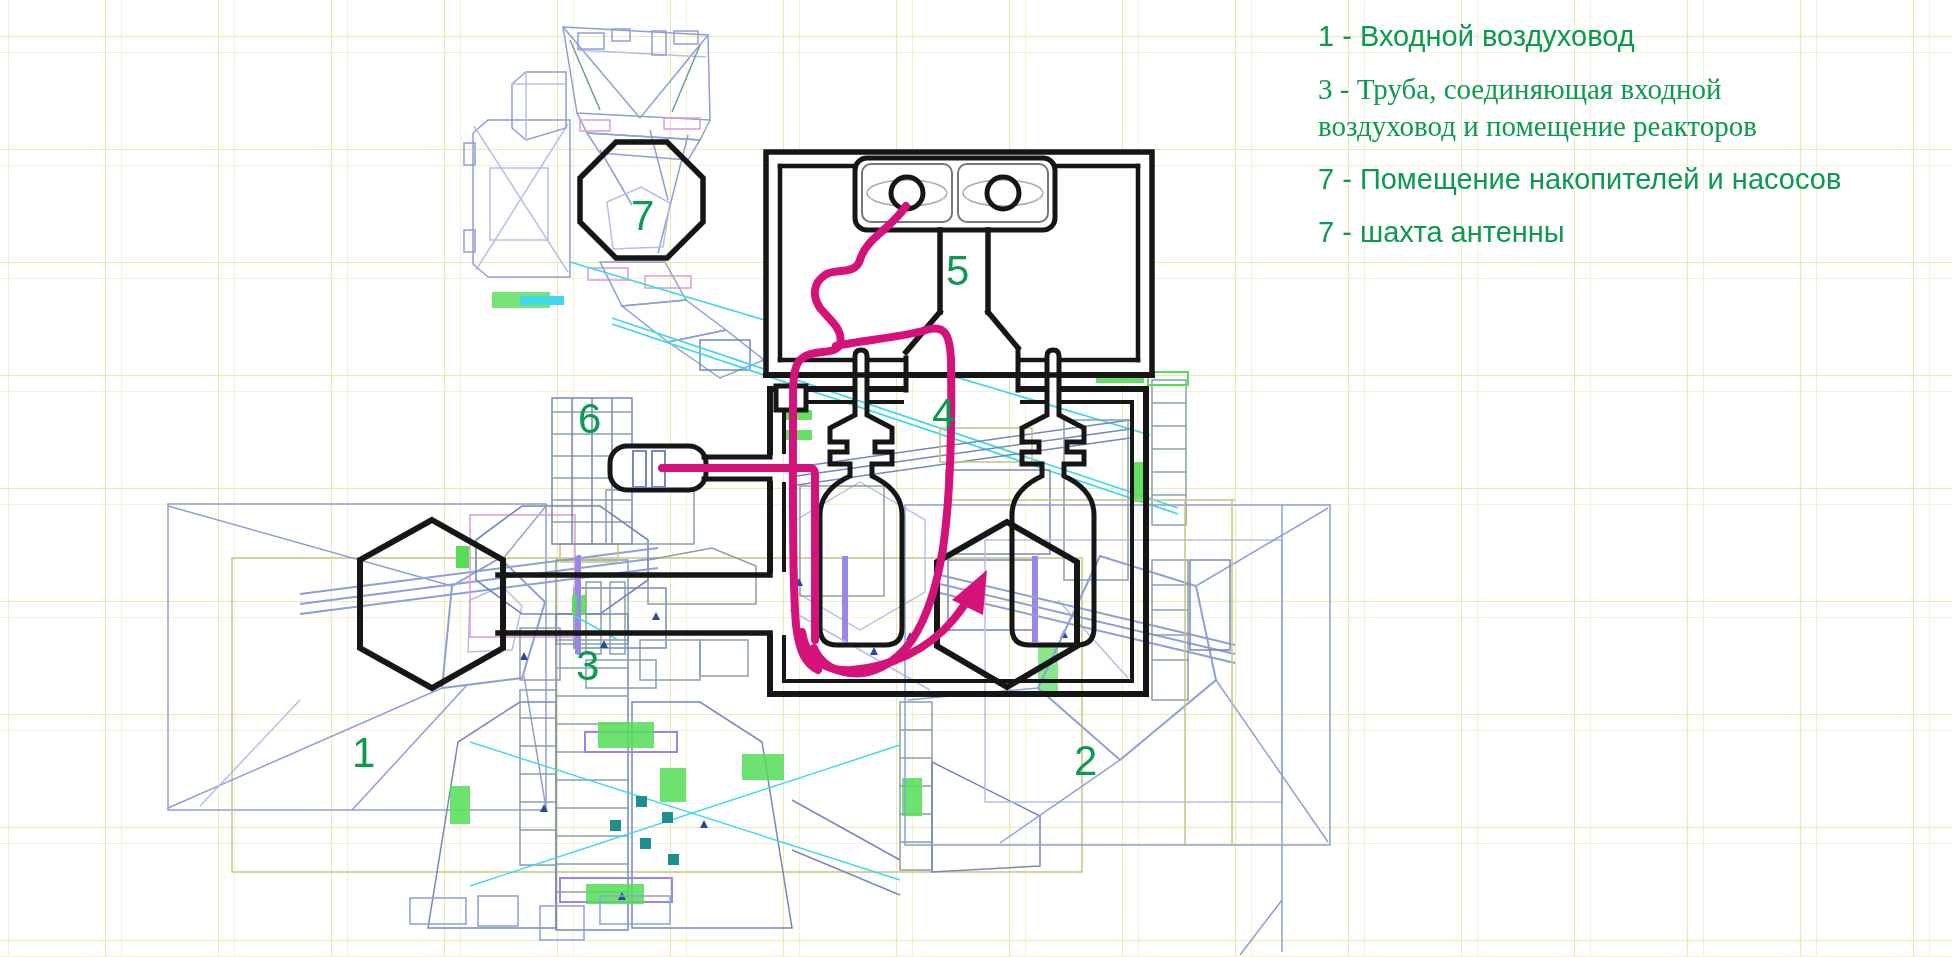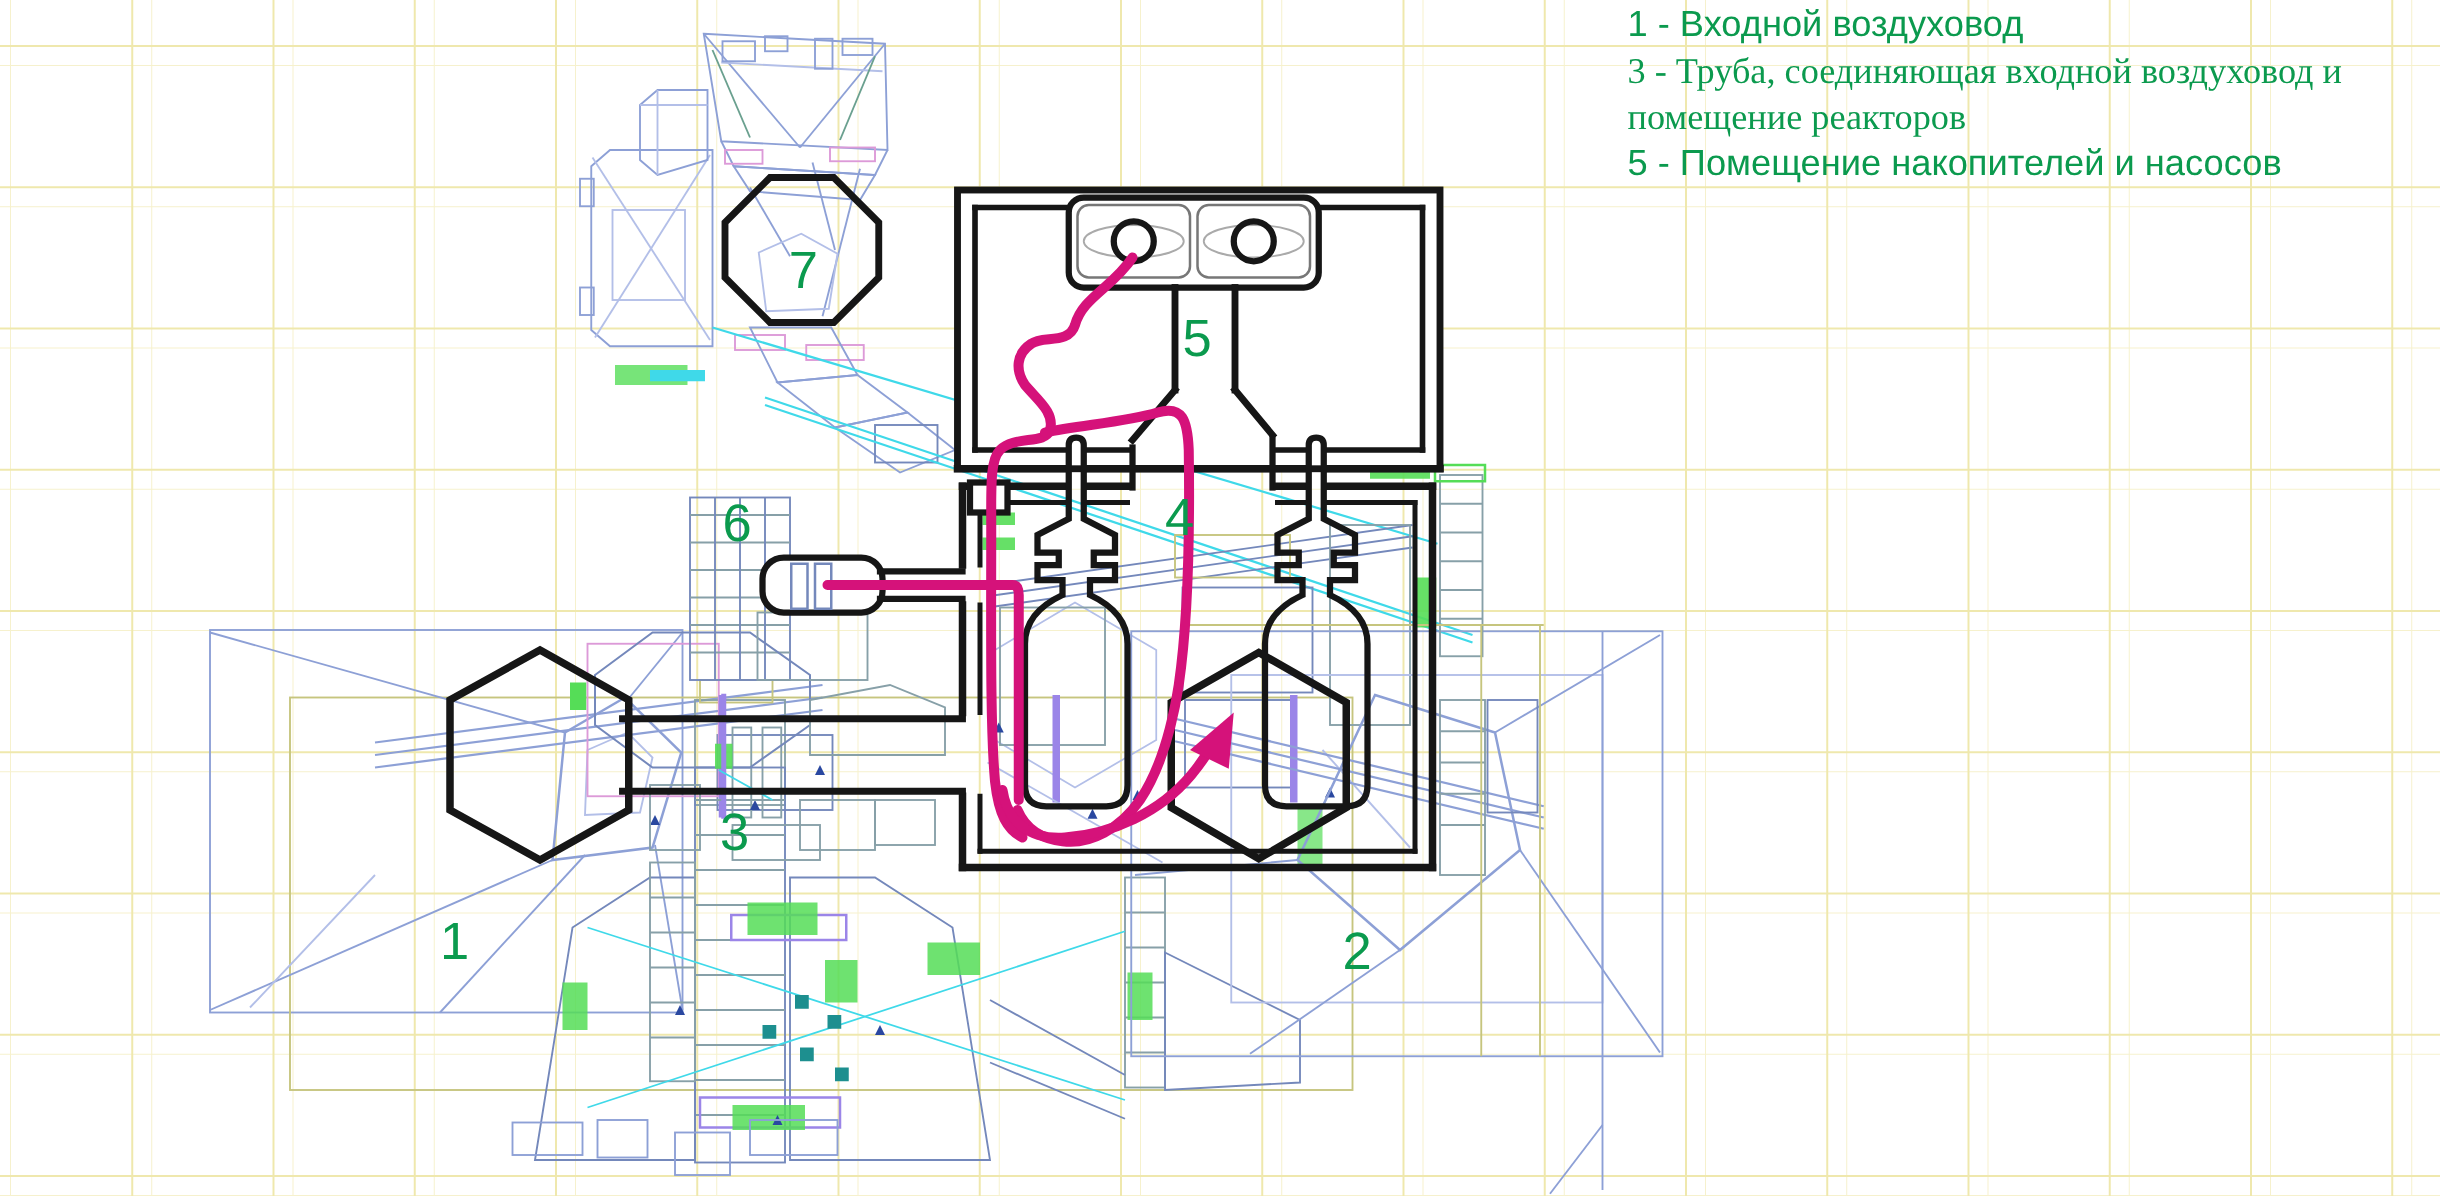--- a/index.html
+++ b/index.html
@@ -24,21 +24,21 @@
   }
   svg.draw{position:absolute;left:0;top:0;}
   .marker{
     position:absolute;color:var(--annotation-green);
     font-size:42px;line-height:42px;font-family:"Liberation Sans",sans-serif;
   }
   .legend{
     position:absolute;left:1302px;top:2px;width:580px;
     color:var(--annotation-green);font-size:29px;line-height:37px;
   }
-  .legend .item{margin:0;}
+  .legend .item{margin:16px;}
   .li-1{margin-top:2px;}  .li-2{margin-top:19px;} .li-3{margin-top:23px;font-family:Liberation Serif, serif;}
   .li-4{margin-top:41px;} .li-5{margin-top:16px;} .li-6{margin-top:35px;}
   .li-7{margin-top:21px;}
 </style>
 </head>
 <body>
 
 <div class="stage">
 
 <svg class="draw" width="1952" height="957" viewBox="0 0 1952 957">
@@ -357,16 +357,17 @@
 <div class="marker" style="left:1074px;top:740px;">2</div>
 <div class="marker" style="left:576px;top:645px;">3</div>
 <div class="marker" style="left:932px;top:393px;">4</div>
 <div class="marker" style="left:946px;top:250px;">5</div>
 <div class="marker" style="left:578px;top:398px;">6</div>
 <div class="marker" style="left:631px;top:195px;">7</div>
 
 <div class="legend">
   <div class="item li-1">1 - Входной воздуховод</div>
   <div class="item li-3">3 - Труба, соединяющая входной воздуховод и помещение реакторов</div>
-  <div class="item li-5">5 - Помещение накопителей и насосов</div>
+  <div class="item li-5">7 - Помещение накопителей и насосов</div>
+  <div class="item li-7">7 - шахта антенны</div>
 </div>
 
 </div>
 
 </body></html>

